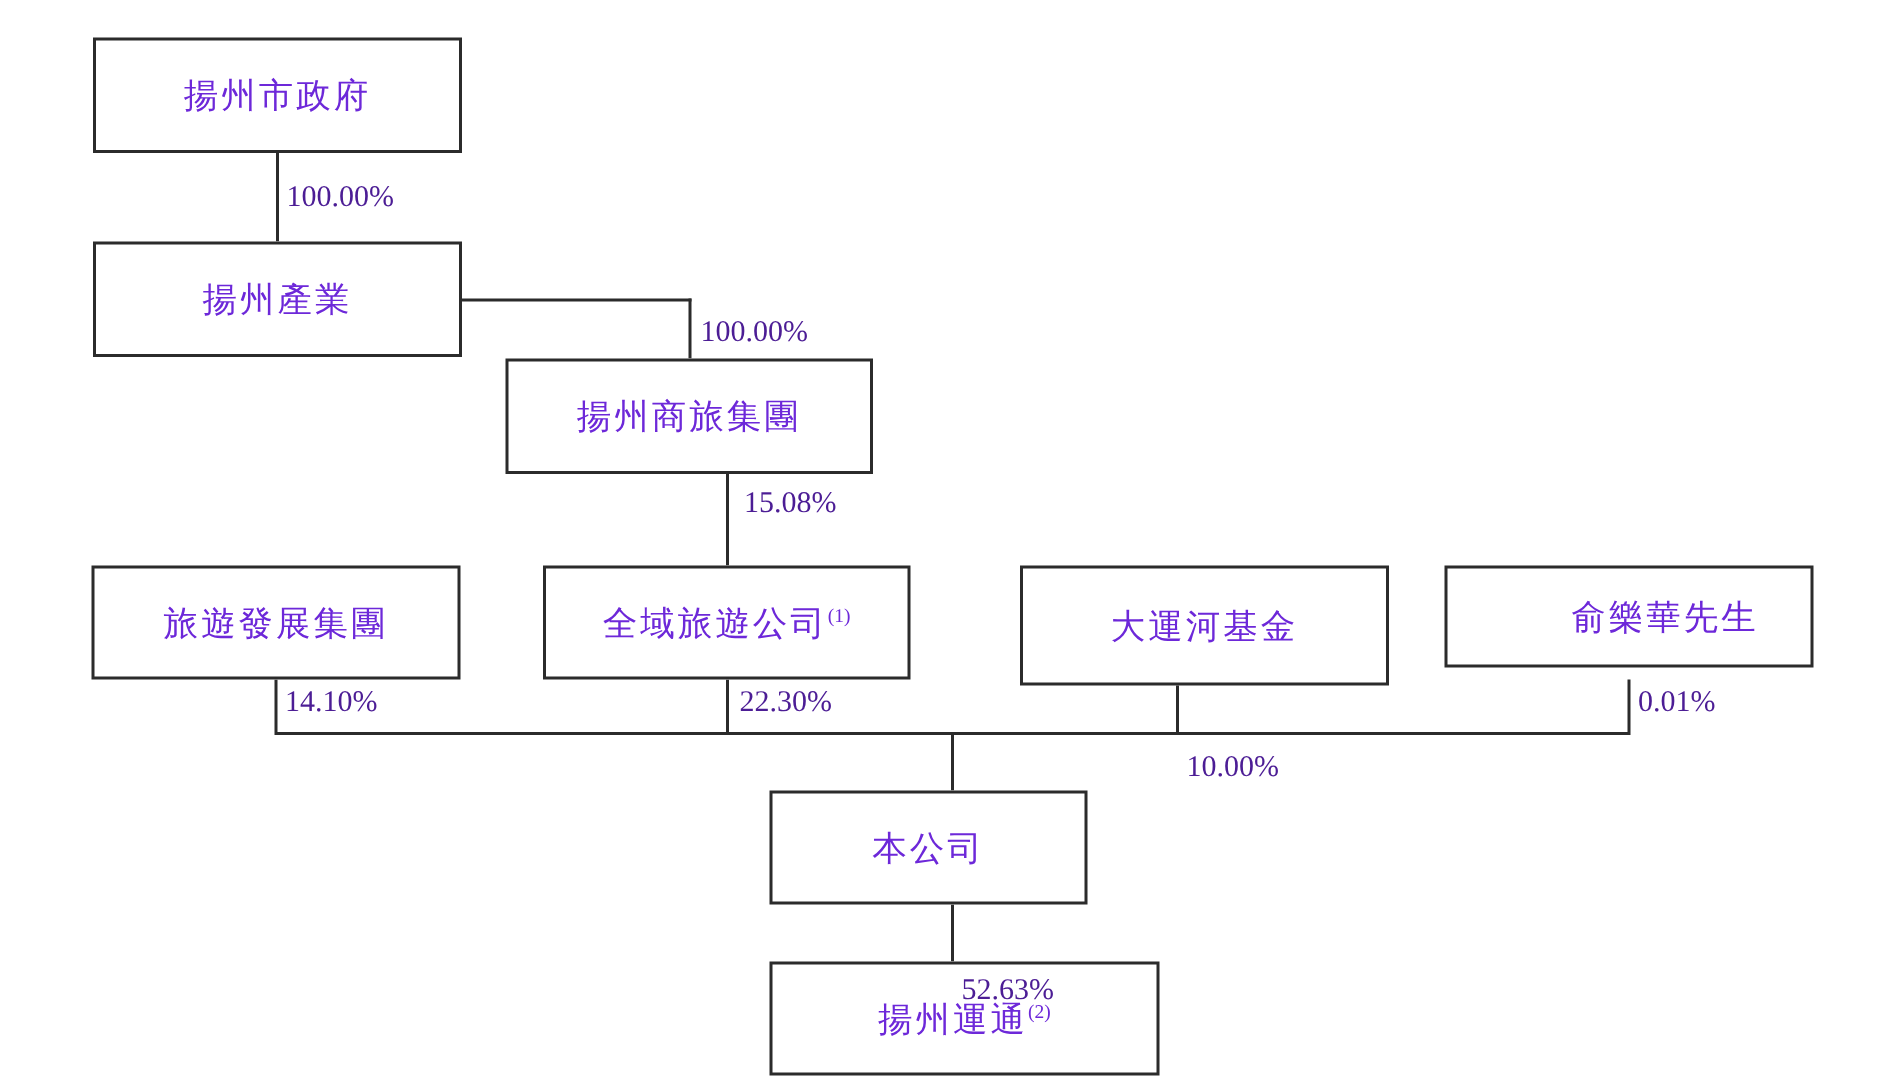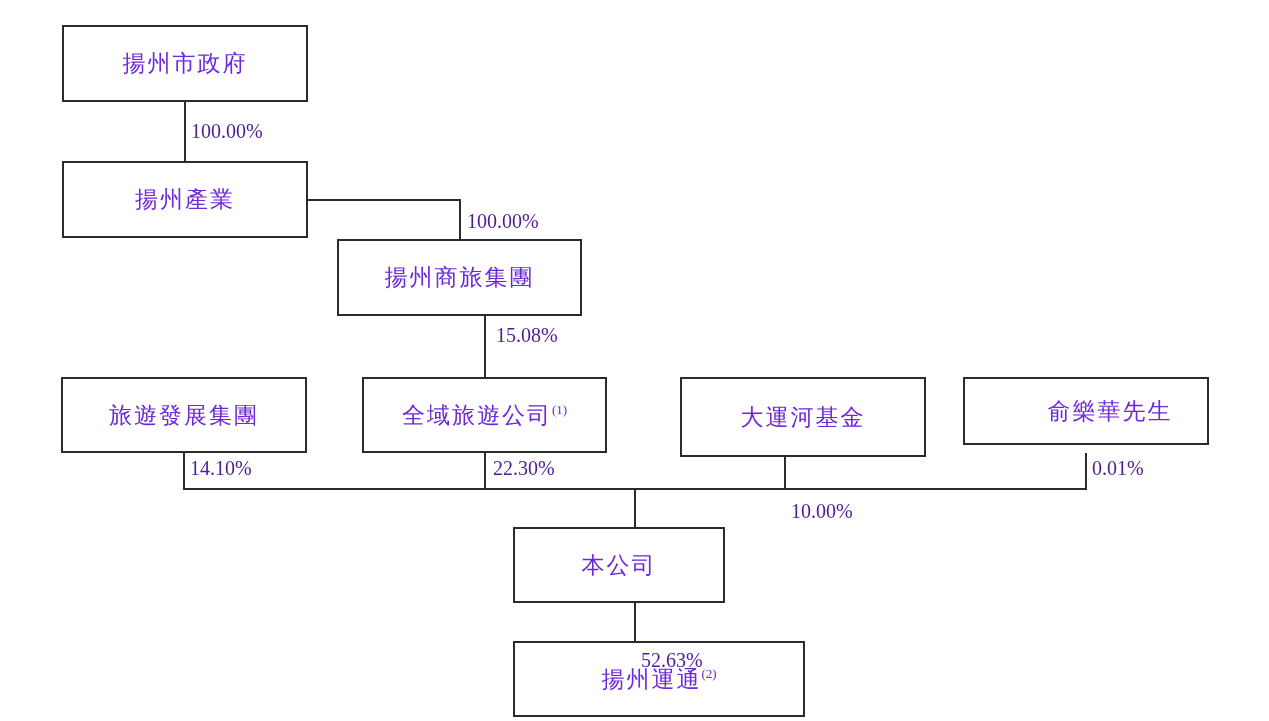--- a/index.html
+++ b/index.html
@@ -94,21 +94,21 @@
   </div>
 
   <div class="node" style="left:963px; top:377px; width:246px; height:68px;padding-left:48px;">
     <span class="lbl">俞樂華先生</span>
   </div>
 
   <div class="node" style="left:513px; top:527px; width:212px; height:76px;">
     <span class="lbl">本公司</span>
   </div>
 
-  <div class="node" style="left:513px; top:641px; width:292px; height:76px;">
+  <div class="node" style="left:513px; top:641px; width:260px; height:76px;">
     <span class="lbl"><span>揚州運通</span><sup class="fn">(2)</sup></span>
   </div>
 
   <div class="pct" style="left:191px; top:120px;">100.00%</div>
   <div class="pct" style="left:467px; top:210px;">100.00%</div>
   <div class="pct" style="left:496px; top:324px;">15.08%</div>
   <div class="pct" style="left:190px; top:457px;">14.10%</div>
   <div class="pct" style="left:493px; top:457px;">22.30%</div>
   <div class="pct" style="left:791px; top:456px;margin-top:44px;">10.00%</div>
   <div class="pct" style="left:1092px; top:457px;">0.01%</div>

